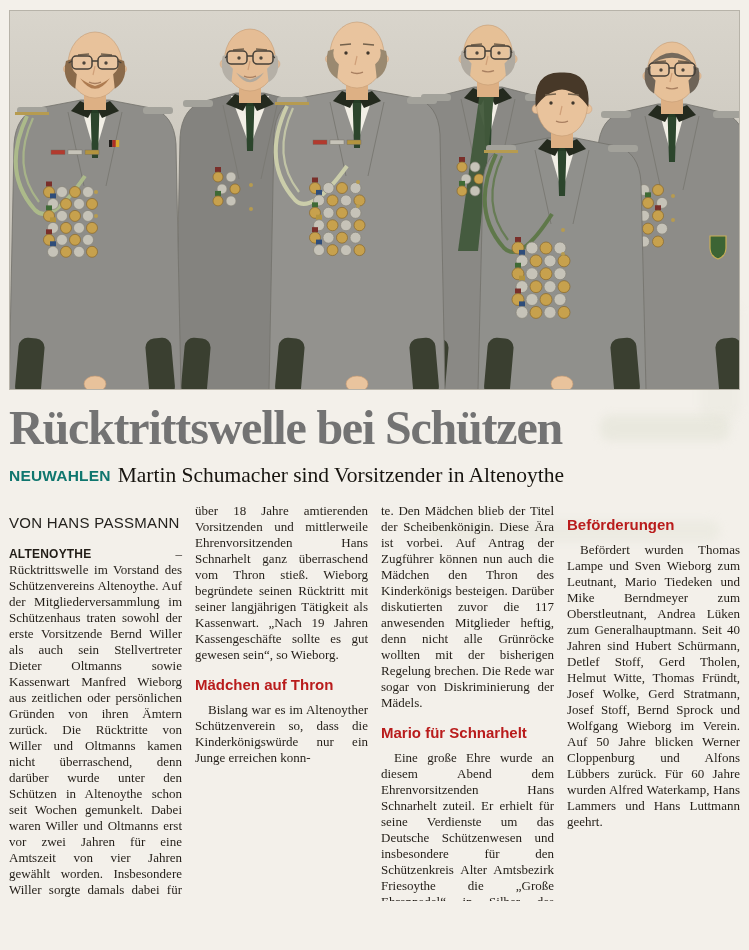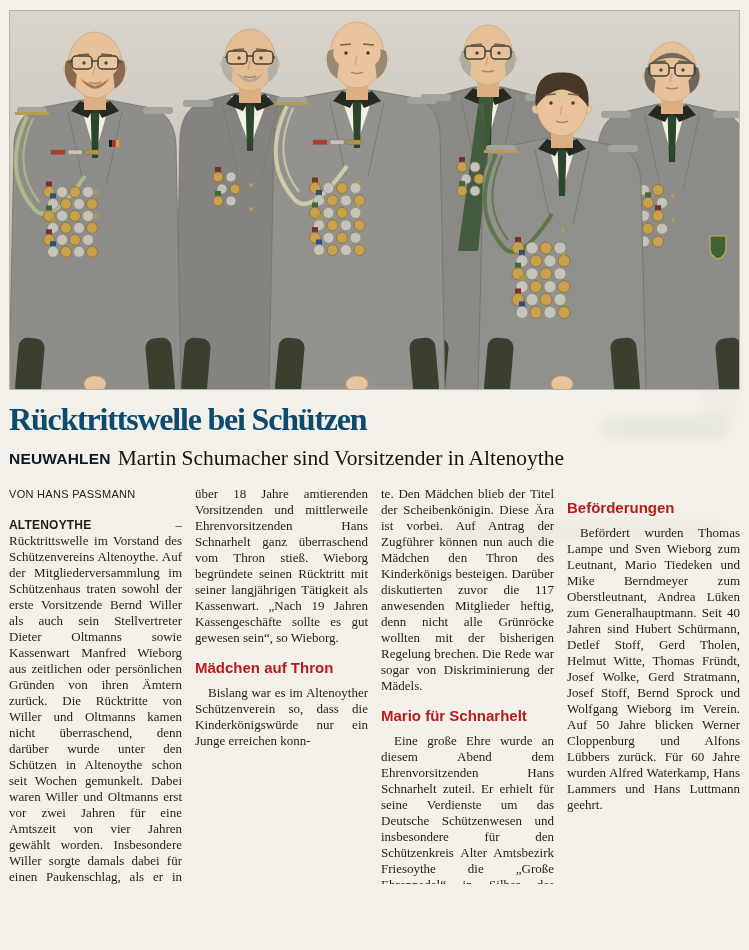--- a/index.html
+++ b/index.html
@@ -10,29 +10,29 @@
   .g1{left:600px;top:415px;width:130px;height:26px;}
   .g2{left:430px;top:520px;width:290px;height:22px;opacity:.35;}
   .g3{left:700px;top:300px;width:40px;height:120px;opacity:.25;}
   .content{position:relative;z-index:1;}
   .photo-wrap{margin-top:10px;position:relative;height:380px;background:#cdc9bf;}
   .photo-wrap svg{position:absolute;left:0;top:0;}
   .caption-row{margin-top:6px;position:relative;}
   .caption{margin:0;font-family:"Liberation Sans",sans-serif;font-size:13.5px;line-height:18.5px;color:#191714;}
   .credit{position:absolute;right:0;bottom:2px;font-family:"Liberation Sans",sans-serif;font-size:8.5px;
           letter-spacing:.3px;color:#33312d;}
-  h1.headline{margin:13px 0 0;font-family:"Liberation Serif",serif;font-weight:700;font-size:32px;
-          line-height:1.04;letter-spacing:-1.2px;color:#0c4a6e;}
+  h1.headline{margin:13px 0 0;font-family:"Liberation Serif",serif;font-weight:700;font-size:48px;
+          line-height:1.04;letter-spacing:-1.2px;color:#737373;}
   .deck{margin:10px 0 0;font-family:"Liberation Serif",serif;font-weight:400;font-size:21.5px;
           line-height:1.2;color:#17140f;}
   .kicker{font-family:"Liberation Sans",sans-serif;font-weight:700;font-size:15.5px;letter-spacing:.2px;
-          margin-right:7px;position:relative;top:-1px;color:#0f172a;}
+          margin-right:7px;position:relative;top:-1px;color:#0f766e;}
   .columns{display:flex;gap:13px;margin-top:14px;height:398px;overflow:hidden;}
   .col{flex:1 1 0;min-width:0;font-size:13px;line-height:16px;}
-  .byline{margin:0 0 15px;font-family:"Liberation Sans",sans-serif;font-size:11px;letter-spacing:.3px;
+  .byline{margin:12px 0 15px;font-family:"Liberation Sans",sans-serif;font-size:15px;letter-spacing:.3px;
           color:#24221e;text-align:left;}
   .para{margin:0;text-align:justify;hyphens:auto;-webkit-hyphens:auto;}
   .para.indent{text-indent:13px;}
   .lead{font-family:"Liberation Sans",sans-serif;font-weight:700;font-size:12px;letter-spacing:.2px;}
   .subhead{margin:14px 0 9px;font-family:"Liberation Sans",sans-serif;font-weight:700;font-size:15px;
           color:#b91c1c;text-align:left;}
 </style>
 </head>
 <body>
 

